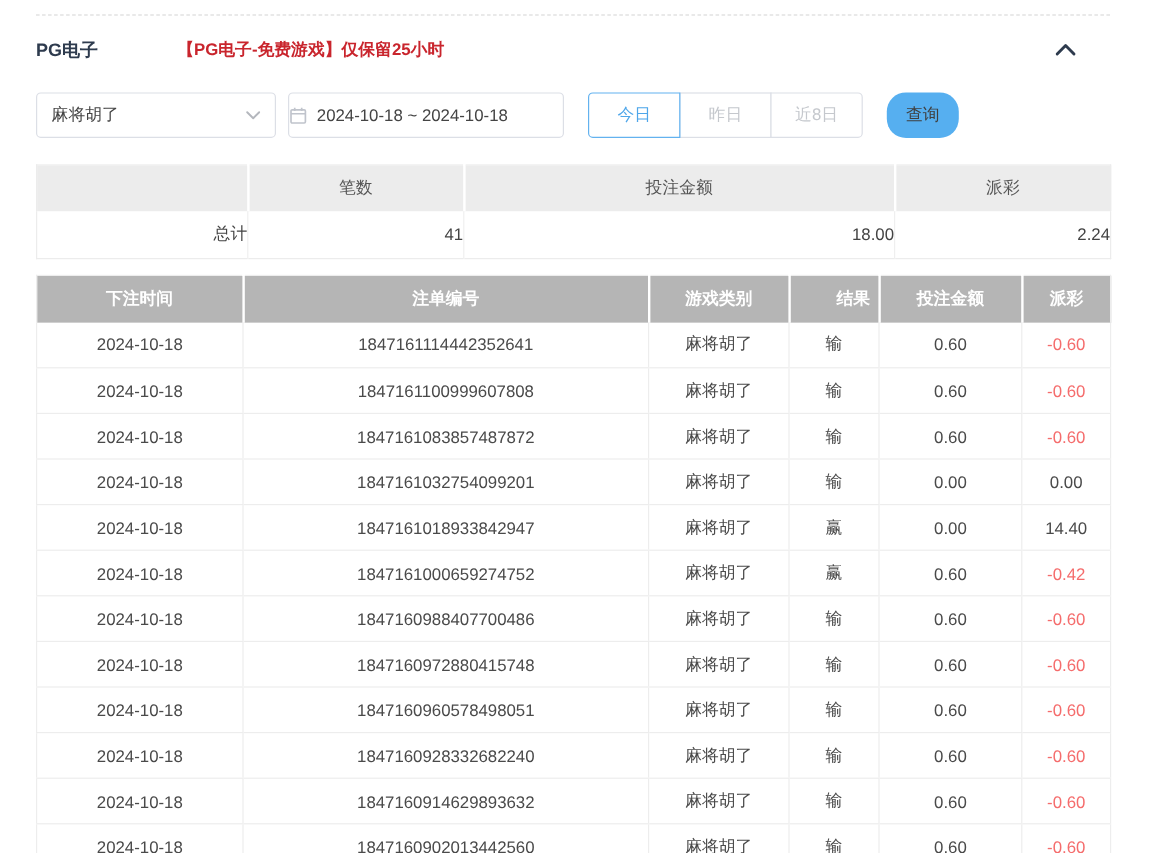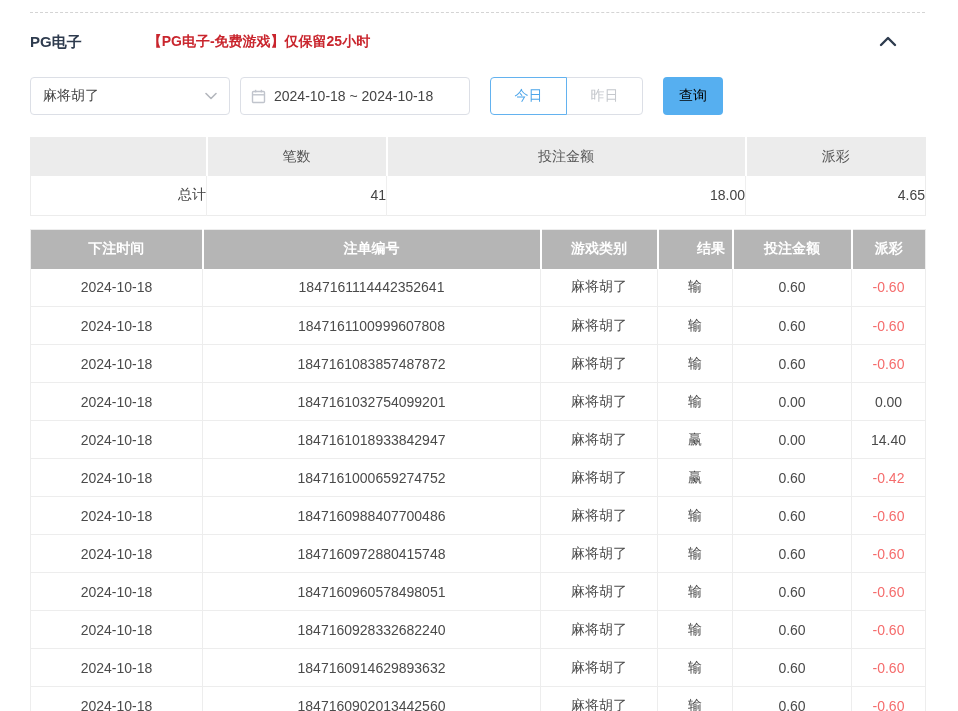--- a/index.html
+++ b/index.html
@@ -67,21 +67,21 @@
   }
   .select-box .caret { margin-left: auto; display: flex; }
   .date-box {
     margin-left: 10px;
     width: 230px;
     height: 38px;
     border: 1px solid #dcdfe6;
     border-radius: 4px;
     display: flex;
     align-items: center;
-    padding: 0 10px;
+    padding: 0 0;
     color: #444;
     cursor: pointer;
     background: #fff;
   }
   .date-box .cal { margin-right: 8px; display: flex; }
   .btn-group {
     margin-left: 16px;
     display: flex;
   }
   .quick-btn {
@@ -102,23 +102,23 @@
     color: #4ea6ea;
     position: relative;
     z-index: 2;
     border-radius: 4px 0 0 4px;
   }
   .search-btn {
     margin-left: 20px;
     width: 60px;
     height: 38px;
     border: none;
-    border-radius: 4px;
+    border-radius: 16px;
     background: #56aff0;
-    color: #000000;
+    color: #404040;
     font-size: 14px;
     cursor: pointer;
     font-family: inherit;
   }
 
   
   table { border-collapse: collapse; width: 895px; table-layout: fixed; }
   .summary-table { margin-top: 21px; border: 1px solid #ececec; }
   .summary-table th {
     background: #ececec;
@@ -210,40 +210,41 @@
           <line x1="4.6" y1="0.8" x2="4.6" y2="3.4" stroke="#c0c4cc" stroke-width="1.4"></line>
           <line x1="10.4" y1="0.8" x2="10.4" y2="3.4" stroke="#c0c4cc" stroke-width="1.4"></line>
         </svg>
       </span>
       <span>2024-10-18 ~ 2024-10-18</span>
     </div>
 
     <div class="btn-group">
       <button class="quick-btn active">今日</button>
       <button class="quick-btn">昨日</button>
+      <button class="quick-btn">近8日</button>
     </div>
 
     <button class="search-btn">查询</button>
   </div>
 
   <table class="summary-table">
     <thead>
       <tr>
         <th class="sum-c1"></th>
         <th class="sum-c2">笔数</th>
         <th class="sum-c3">投注金额</th>
         <th class="sum-c4">派彩</th>
       </tr>
     </thead>
     <tbody>
       <tr>
         <td>总计</td>
         <td>41</td>
         <td>18.00</td>
-        <td>4.65</td>
+        <td>2.24</td>
       </tr>
     </tbody>
   </table>
 
   <table class="bet-table">
     <thead>
       <tr>
         <th class="bet-c1">下注时间</th>
         <th class="bet-c2">注单编号</th>
         <th class="bet-c3">游戏类别</th>

